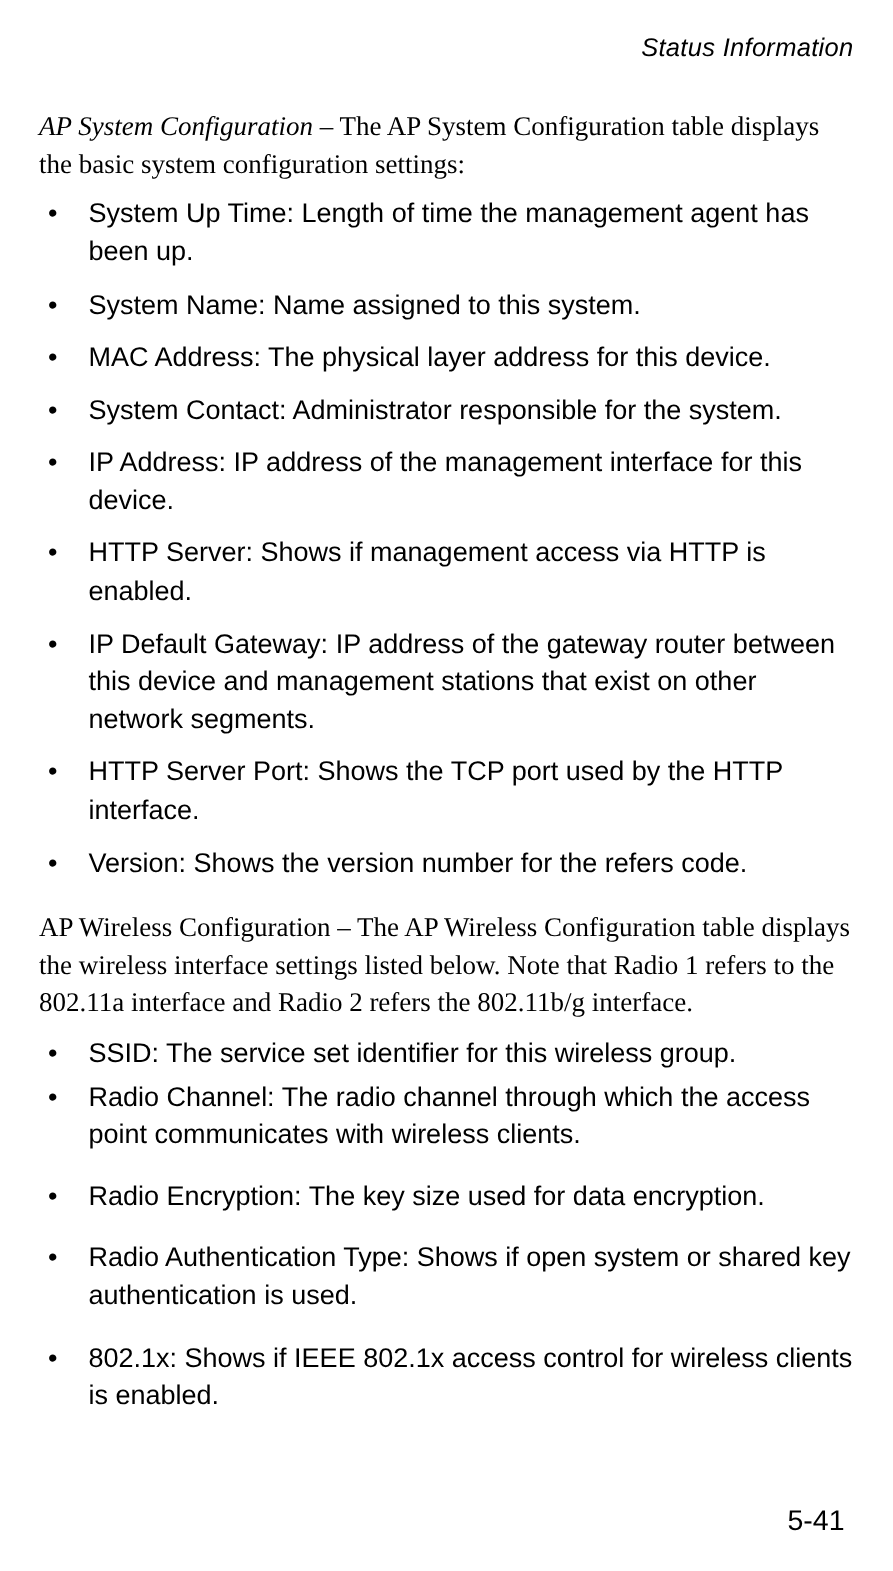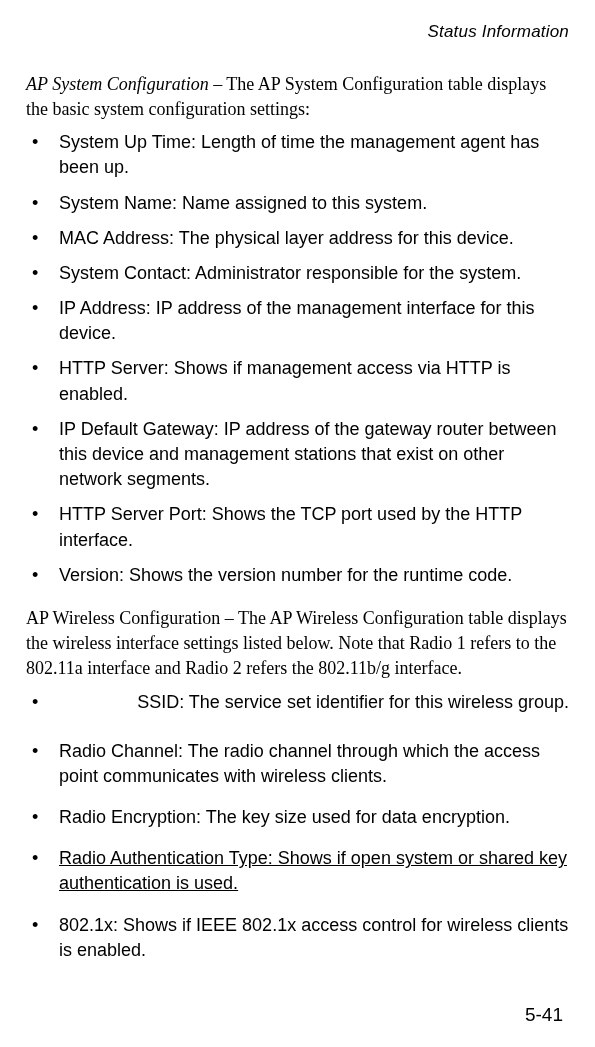--- a/index.html
+++ b/index.html
@@ -76,27 +76,27 @@
 
   <ul class="bullets">
     <li>System Up Time: Length of time the management agent has been up.</li>
     <li>System Name: Name assigned to this system.</li>
     <li>MAC Address: The physical layer address for this device.</li>
     <li>System Contact: Administrator responsible for the system.</li>
     <li>IP Address: IP address of the management interface for this device.</li>
     <li>HTTP Server: Shows if management access via HTTP is enabled.</li>
     <li>IP Default Gateway: IP address of the gateway router between this device and management stations that exist on other network segments.</li>
     <li>HTTP Server Port: Shows the TCP port used by the HTTP interface.</li>
-    <li>Version: Shows the version number for the runtime code.</li>
+    <li>Version: Shows the version number for the refers code.</li>
   </ul>
 
   <p class="para">AP Wireless Configuration – The AP Wireless Configuration table displays the wireless interface settings listed below. Note that Radio 1 refers to the 802.11a interface and Radio 2 refers the 802.11b/g interface.</p>
 
   <ul class="bullets" style="margin-top:8px;">
-    <li style="margin-bottom:24px;text-align:right;">SSID: The service set identifier for this wireless group.</li>
+    <li style="margin-bottom:4px;">SSID: The service set identifier for this wireless group.</li>
     <li style="margin-bottom:16px;">Radio Channel: The radio channel through which the access point communicates with wireless clients.</li>
     <li style="margin-bottom:16px;">Radio Encryption: The key size used for data encryption.</li>
-    <li style="margin-bottom:16px;text-decoration:underline;">Radio Authentication Type: Shows if open system or shared key authentication is used.</li>
+    <li style="margin-bottom:16px;">Radio Authentication Type: Shows if open system or shared key authentication is used.</li>
     <li style="margin-bottom:16px;">802.1x: Shows if IEEE 802.1x access control for wireless clients is enabled.</li>
   </ul>
 </div>
 
 <div class="page-number">5-41</div>
 
 </body></html>

